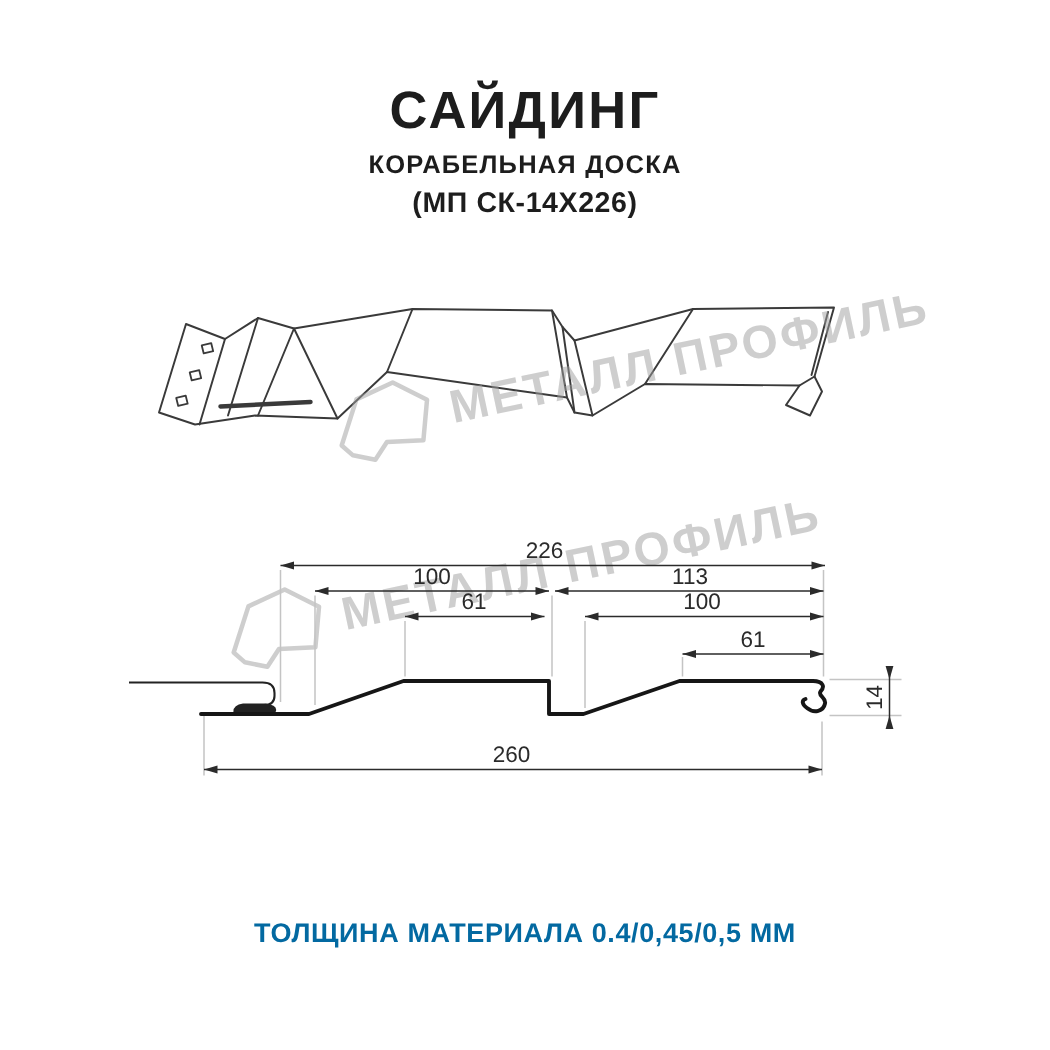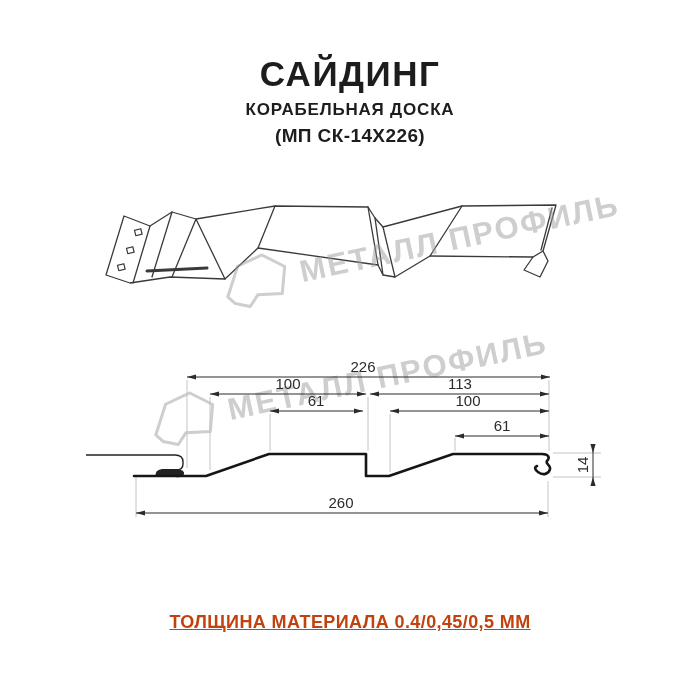--- a/index.html
+++ b/index.html
@@ -19,21 +19,21 @@
   .wm-text{font-size:31px;font-weight:700;letter-spacing:2px;}
   .wm1{left:222px;top:262px;transform:rotate(-12deg);transform-origin:left center;}
   .wm2{left:150px;top:400px;transform:rotate(-12deg);transform-origin:left center;}
 
   
   svg.layer{position:absolute;left:0;top:0;pointer-events:none;}
   .dimtxt{font-size:15px;fill:#2b2b2b;font-family:"Liberation Sans",sans-serif;}
 
   
   .footer{position:absolute;left:0;right:0;top:612px;text-align:center;
-          font-size:18px;font-weight:700;letter-spacing:0.4px;color:#c2410c;text-decoration:underline;}
+          font-size:18px;font-weight:700;letter-spacing:0.4px;color:#0369a1;}
 </style>
 </head>
 <body>
 
 <div class="stage">
 
   <div class="header">
     <div class="title">САЙДИНГ</div>
     <div class="subtitle">КОРАБЕЛЬНАЯ ДОСКА</div>
     <div class="code">(МП СК-14Х226)</div>

